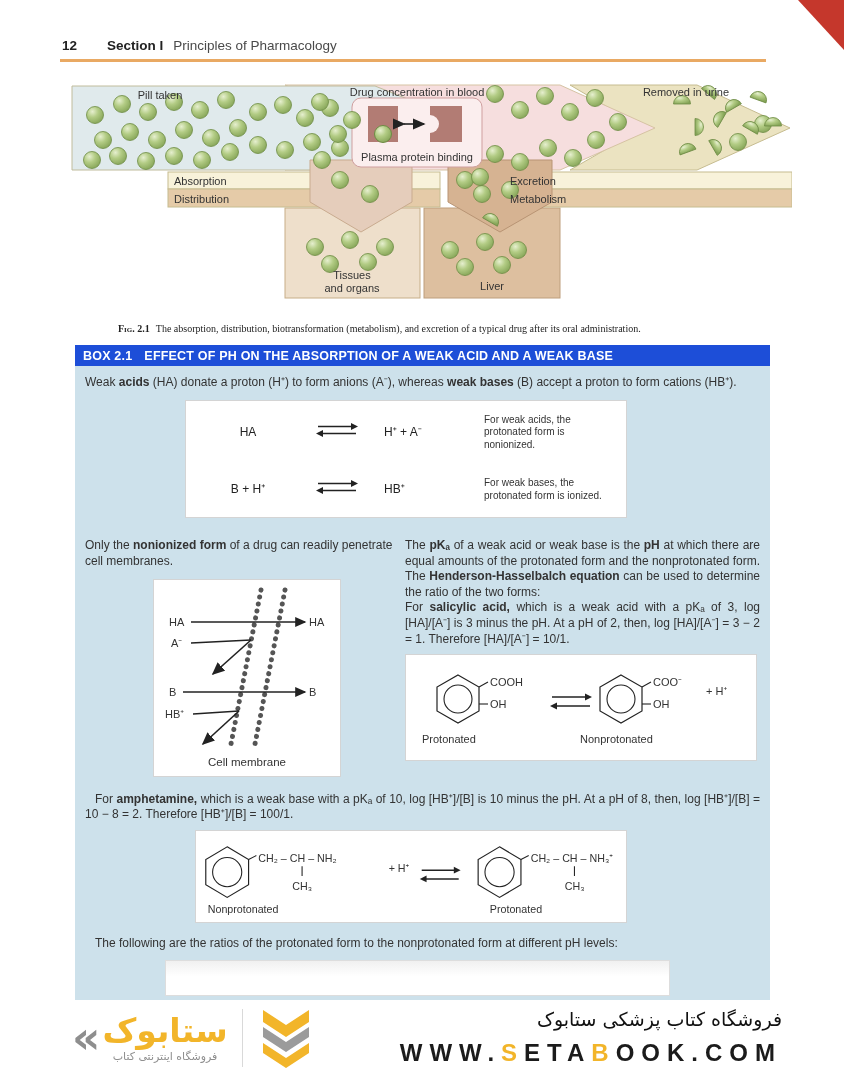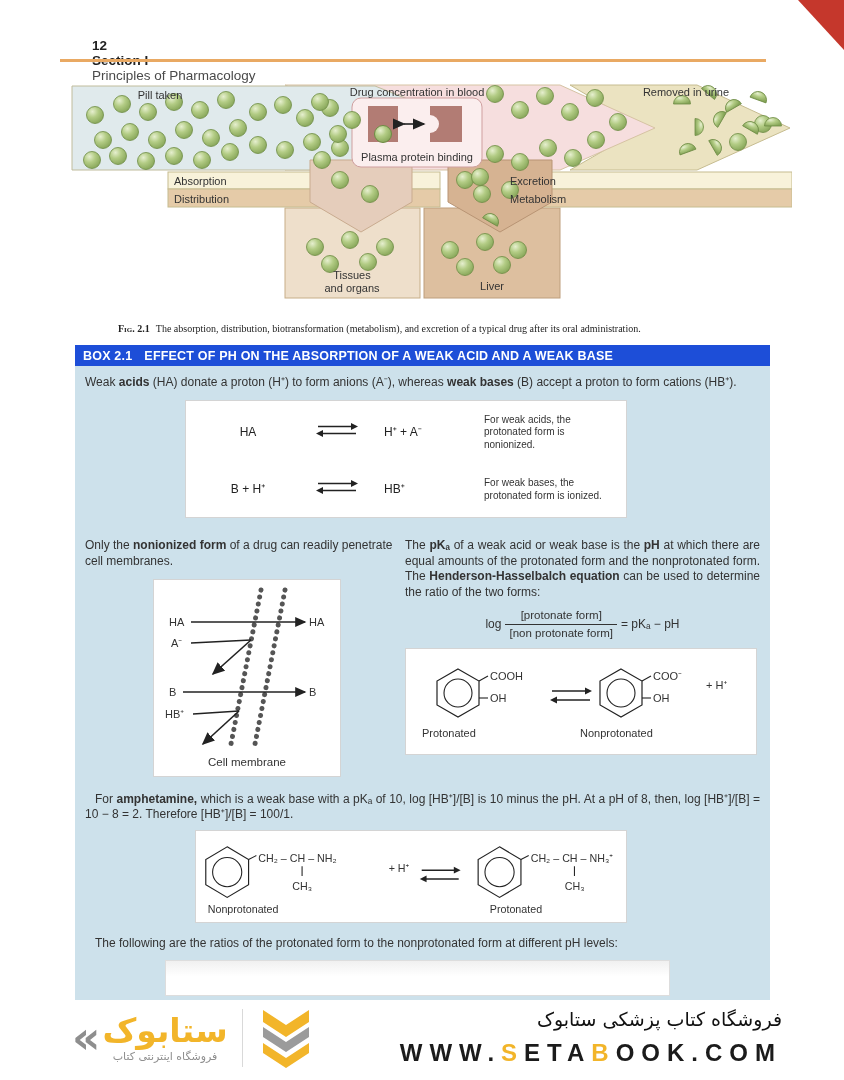--- a/index.html
+++ b/index.html
@@ -2,21 +2,21 @@
 <html><head>
 <meta charset="utf-8">
 <style>
   * { margin:0; padding:0; box-sizing:border-box; }
   body { background:#e8e8e8; }
   .page { position:relative; width:844px; height:1080px; background:#ffffff;
           font-family:"Liberation Sans", sans-serif; color:#333; overflow:hidden; margin:0 auto; }
 
   
   .runhead { position:absolute; top:38px; left:62px; display:flex; align-items:baseline;
-             font-size:13.5px; color:#3a3a3a;flex-direction:column; }
+             font-size:13.5px; color:#3a3a3a; }
   .runhead .pgnum { font-weight:bold; color:#222; }
   .runhead .sec   { font-weight:bold; color:#222; margin-left:30px; }
   .runhead .sect  { margin-left:10px; color:#4a4a4a; }
   .rule { position:absolute; top:59px; left:60px; width:706px; height:3px; background:#e9a963; }
   .corner { position:absolute; top:0; right:0; width:0; height:0;
             border-top:50px solid #c5372c; border-left:46px solid transparent; }
 
   
   .figure { position:absolute; top:82px; left:70px; width:722px; height:218px; }
   svg text { font-family:"Liberation Sans", sans-serif; font-size:11px; fill:#333; }
@@ -278,29 +278,22 @@
               <line x1="32" y1="128" x2="78" y2="125" stroke="#222" stroke-width="1.4"></line>
               <line x1="78" y1="125" x2="42" y2="158" stroke="#222" stroke-width="1.6" marker-end="url(#ah)"></line>
             </svg>
             <div class="mem-cap">Cell membrane</div>
           </div>
         </div>
 
         <div class="col-right">
           <p><span>The </span><span style="font-weight: bold;">pKₐ</span><span> of a weak acid or weak base is the </span><span style="font-weight: bold;">pH</span><span> at which there are equal amounts of the protonated form and the nonprotonated form. The </span><span style="font-weight: bold;">Henderson-Hasselbalch equation</span><span> can be used to determine the ratio of the two forms:</span></p>
 
-          <div class="hh-eq">
-            <span>log</span>
-            <span class="hh-frac">
-              <div class="num">[protonate form]</div>
-              <div class="den">[non protonate form]</div>
-            </span>
-            <span>= pKₐ − pH</span>
-          </div>
-
+
+          <p><span>For </span><span style="font-weight: bold;">salicylic acid,</span><span> which is a weak acid with a pKₐ of 3, log [HA]/[A⁻] is 3 minus the pH. At a pH of 2, then, log [HA]/[A⁻] = 3 − 2 = 1. Therefore [HA]/[A⁻] = 10/1.</span></p>
 
           <div class="panel sal-panel">
             <svg width="350" height="88" viewBox="0 0 350 88">
               <polygon points="52,16 73,28 73,52 52,64 31,52 31,28" fill="none" stroke="#222" stroke-width="1.2"></polygon>
               <circle cx="52" cy="40" r="14" fill="none" stroke="#222" stroke-width="1.1"></circle>
               <line x1="73" y1="28" x2="82" y2="23" stroke="#222" stroke-width="1.1"></line>
               <text x="84" y="27">COOH</text>
               <line x1="73" y1="45" x2="82" y2="45" stroke="#222" stroke-width="1.1"></line>
               <text x="84" y="49">OH</text>
               <text x="16" y="84">Protonated</text>

